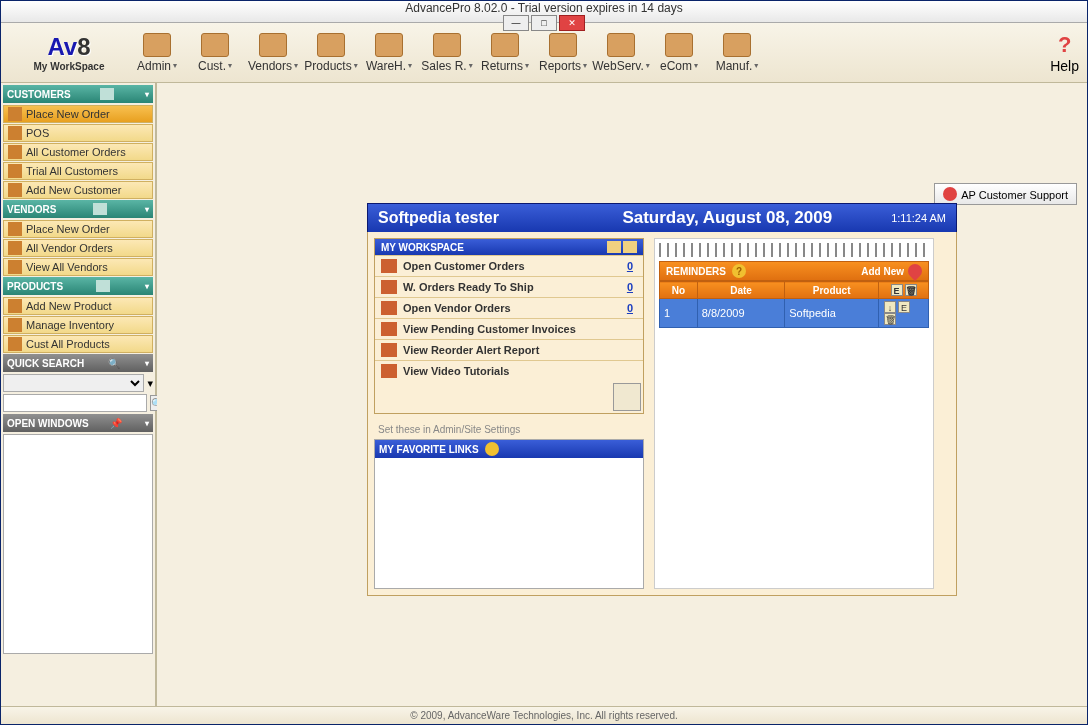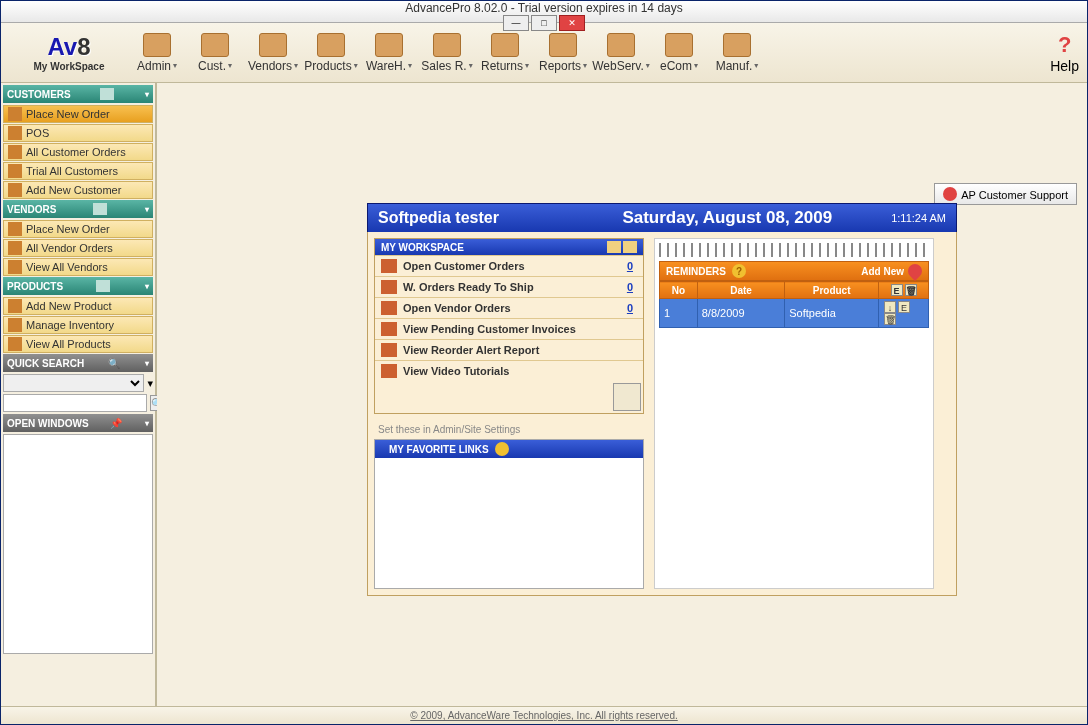--- a/index.html
+++ b/index.html
@@ -51,34 +51,34 @@
 .ws-panel { background: #fbefd6; border: 1px solid #c0a060; margin-bottom: 6px; }
 .ws-panel-hdr { background: linear-gradient(#3a5ed8, #1838b0); color: #fff; font-size: 10px; font-weight: bold; padding: 2px 6px; display:flex;align-items:center; }
 .ws-panel-hdr .ico3 { margin-left:auto; display:flex; gap:2px; }
 .ws-panel-hdr .ico3 span { width:14px;height:12px;background:#f0d080;display:block; }
 .ws-row { display: flex; align-items: center; padding: 3px 6px; border-top: 1px solid #e0c890; font-weight: bold; }
 .ws-row .rico { width: 16px; height: 14px; background: #cc6030; margin-right: 6px; }
 .ws-row .rlbl { flex: 1; color: #333; }
 .ws-row .rval { color: #1a3dc0; text-decoration: underline; cursor: pointer; margin-right:4px; }
 .fav-note { font-size: 10px; color: #888; padding: 4px; }
 .fav-panel { border: 1px solid #aaa; background:#fff; height: 150px; }
-.fav-hdr { background: linear-gradient(#3a5ed8, #1838b0); color: #fff; font-size: 10px; font-weight: bold; padding: 2px 14px; display:flex;align-items:center;gap:6px; }
+.fav-hdr { background: linear-gradient(#3a5ed8, #1838b0); color: #fff; font-size: 10px; font-weight: bold; padding: 2px 4px; display:flex;align-items:center;gap:6px; }
 .fav-hdr .eico { width:14px;height:14px;background:#f0c030;border-radius:50%; }
 .spiral { height: 14px; background: repeating-linear-gradient(90deg, #888 0 2px, transparent 2px 8px); margin-bottom: 4px; }
 .rem-hdr { background: linear-gradient(#f89020, #e07010); color: #fff; font-size: 10px; font-weight: bold; padding: 2px 6px; display:flex;align-items:center; border:1px solid #c06010; }
 .rem-hdr .pin { width:14px;height:14px;background:#e04343;border-radius:50% 50% 50% 0;transform:rotate(-45deg);margin-left:4px; }
 .rem-hdr .qm { width:14px;height:14px;background:#f0c030;border-radius:50%;margin-left:6px;display:flex;align-items:center;justify-content:center;color:#a06000;font-weight:bold; }
 .rem-hdr .add { margin-left:auto;cursor:pointer; }
 .rem-table { width:100%; border-collapse: collapse; font-size: 11px; }
 .rem-table th { background: linear-gradient(#f89020, #e07010); color:#fff; padding: 2px 4px; font-weight: bold; border: 1px solid #c06010; font-size:10px; }
 .rem-table td { background: #4a7ed8; color:#fff; padding: 2px 4px; border: 1px solid #3060b0; }
 .rem-table .actcell span { display:inline-block;width:12px;height:12px;background:#f0e8c0;border:1px solid #888;margin:0 1px;cursor:pointer;font-size:9px;text-align:center;line-height:12px;color:#333; }
 .rem-body { height: 240px; background:#fff; }
 .notepad-ico { float:right;width:28px;height:28px;background:#f0e8d0;border:1px solid #999;margin:2px; }
-.statusbar { height: 18px; background: linear-gradient(#f8f4e8, #ede5d0); border-top: 1px solid #c0b89a; display: flex; align-items: center; justify-content: center; font-size: 10px; color: #666; text-decoration: underline; }
+.statusbar { height: 18px; background: linear-gradient(#f8f4e8, #ede5d0); border-top: 1px solid #c0b89a; display: flex; align-items: center; justify-content: center; font-size: 10px; color: #666; }
 </style>
 </head>
 <body>
 
 <div class="titlebar">
   <div class="titlebar-icon"></div>
   <div class="titlebar-text">AdvancePro 8.02.0 - Trial version expires in 14 days</div>
   <div class="titlebar-btns">
     <div class="tbtn">—</div>
     <div class="tbtn">□</div>
@@ -200,21 +200,21 @@
         <div class="side-item">
           <div class="sico"></div>
           <span>Add New Product</span>
         </div>
         <div class="side-item">
           <div class="sico"></div>
           <span>Manage Inventory</span>
         </div>
         <div class="side-item">
           <div class="sico"></div>
-          <span>View All Products</span>
+          <span>Cust All Products</span>
         </div>
       </div>
     <div class="panel-hdr gray">
         <span>QUICK SEARCH</span>
         <span style="margin-left:auto">🔍</span>
         <span class="arrow">▾</span>
       </div>
     <div class="qs-row">
         <select><option></option></select>
         <span class="arrow">▾</span>

